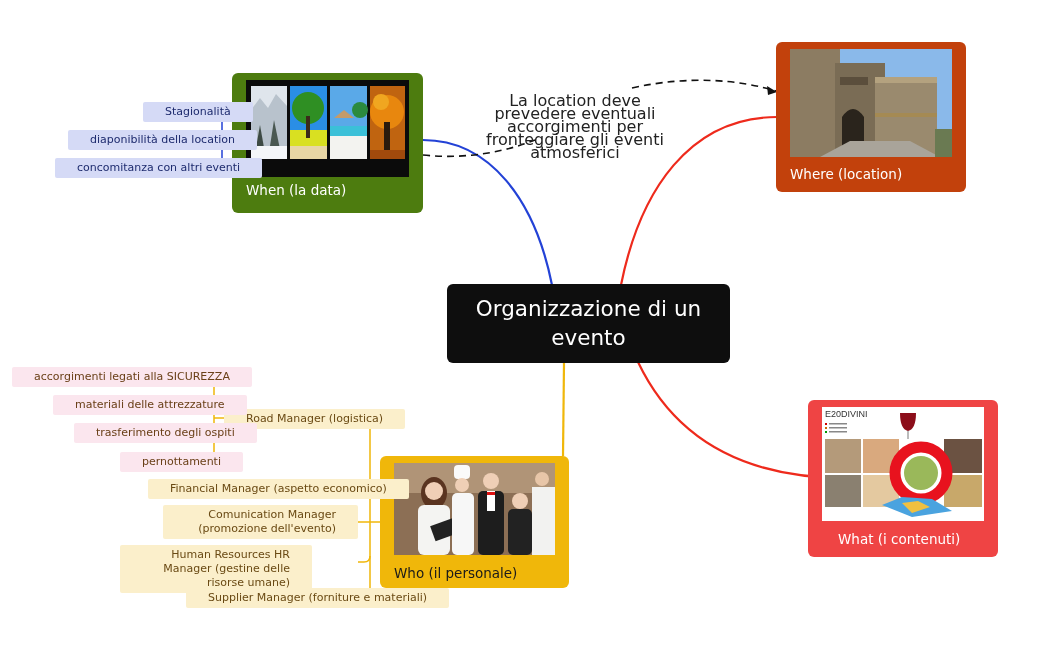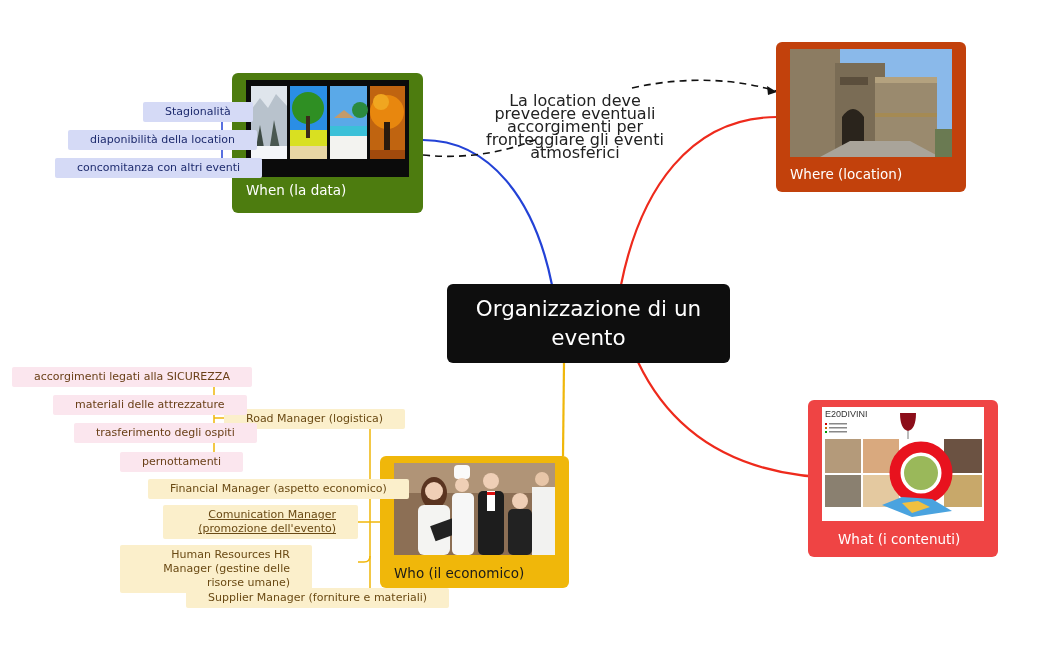--- a/index.html
+++ b/index.html
@@ -170,30 +170,30 @@
       <rect x="93" y="28" width="8" height="20" fill="#fff"></rect>
       <rect x="93" y="29" width="8" height="3" fill="#d11"></rect>
 
       <circle cx="126" cy="38" r="8" fill="#efcfb6"></circle>
       <rect x="114" y="46" width="24" height="46" rx="5" fill="#222"></rect>
 
       <circle cx="148" cy="16" r="7" fill="#e8c6a8"></circle>
       <rect x="138" y="24" width="23" height="68" fill="#f2f2f0"></rect>
     </svg>
   </div>
-  <div class="label" style="top:109px;color:#1a1a1a;">Who (il economico)</div>
+  <div class="label" style="top:109px;color:#1a1a1a;">Who (il personale)</div>
 </div>
 
 <div class="leaf yellow" style="left:224px;top:409px;">
   <span>Road Manager (logistica)</span>
 </div>
 <div class="leaf yellow" style="left:148px;top:479px;">
   <span>Financial Manager (aspetto economico)</span>
 </div>
-<div class="leaf yellow wrap" style="left:163px;top:505px;width:195px;text-decoration:underline;">
+<div class="leaf yellow wrap" style="left:163px;top:505px;width:195px;">
   <span>Comunication Manager (promozione dell'evento)</span>
 </div>
 <div class="leaf yellow wrap" style="left:120px;top:545px;width:192px;">
   <span>Human Resources HR Manager (gestine delle risorse umane)</span>
 </div>
 <div class="leaf yellow" style="left:150px;top:588px;margin-left:36px;">
   <span>Supplier Manager (forniture e materiali)</span>
 </div>
 
 <div class="leaf pink" style="left:12px;top:367px;">

